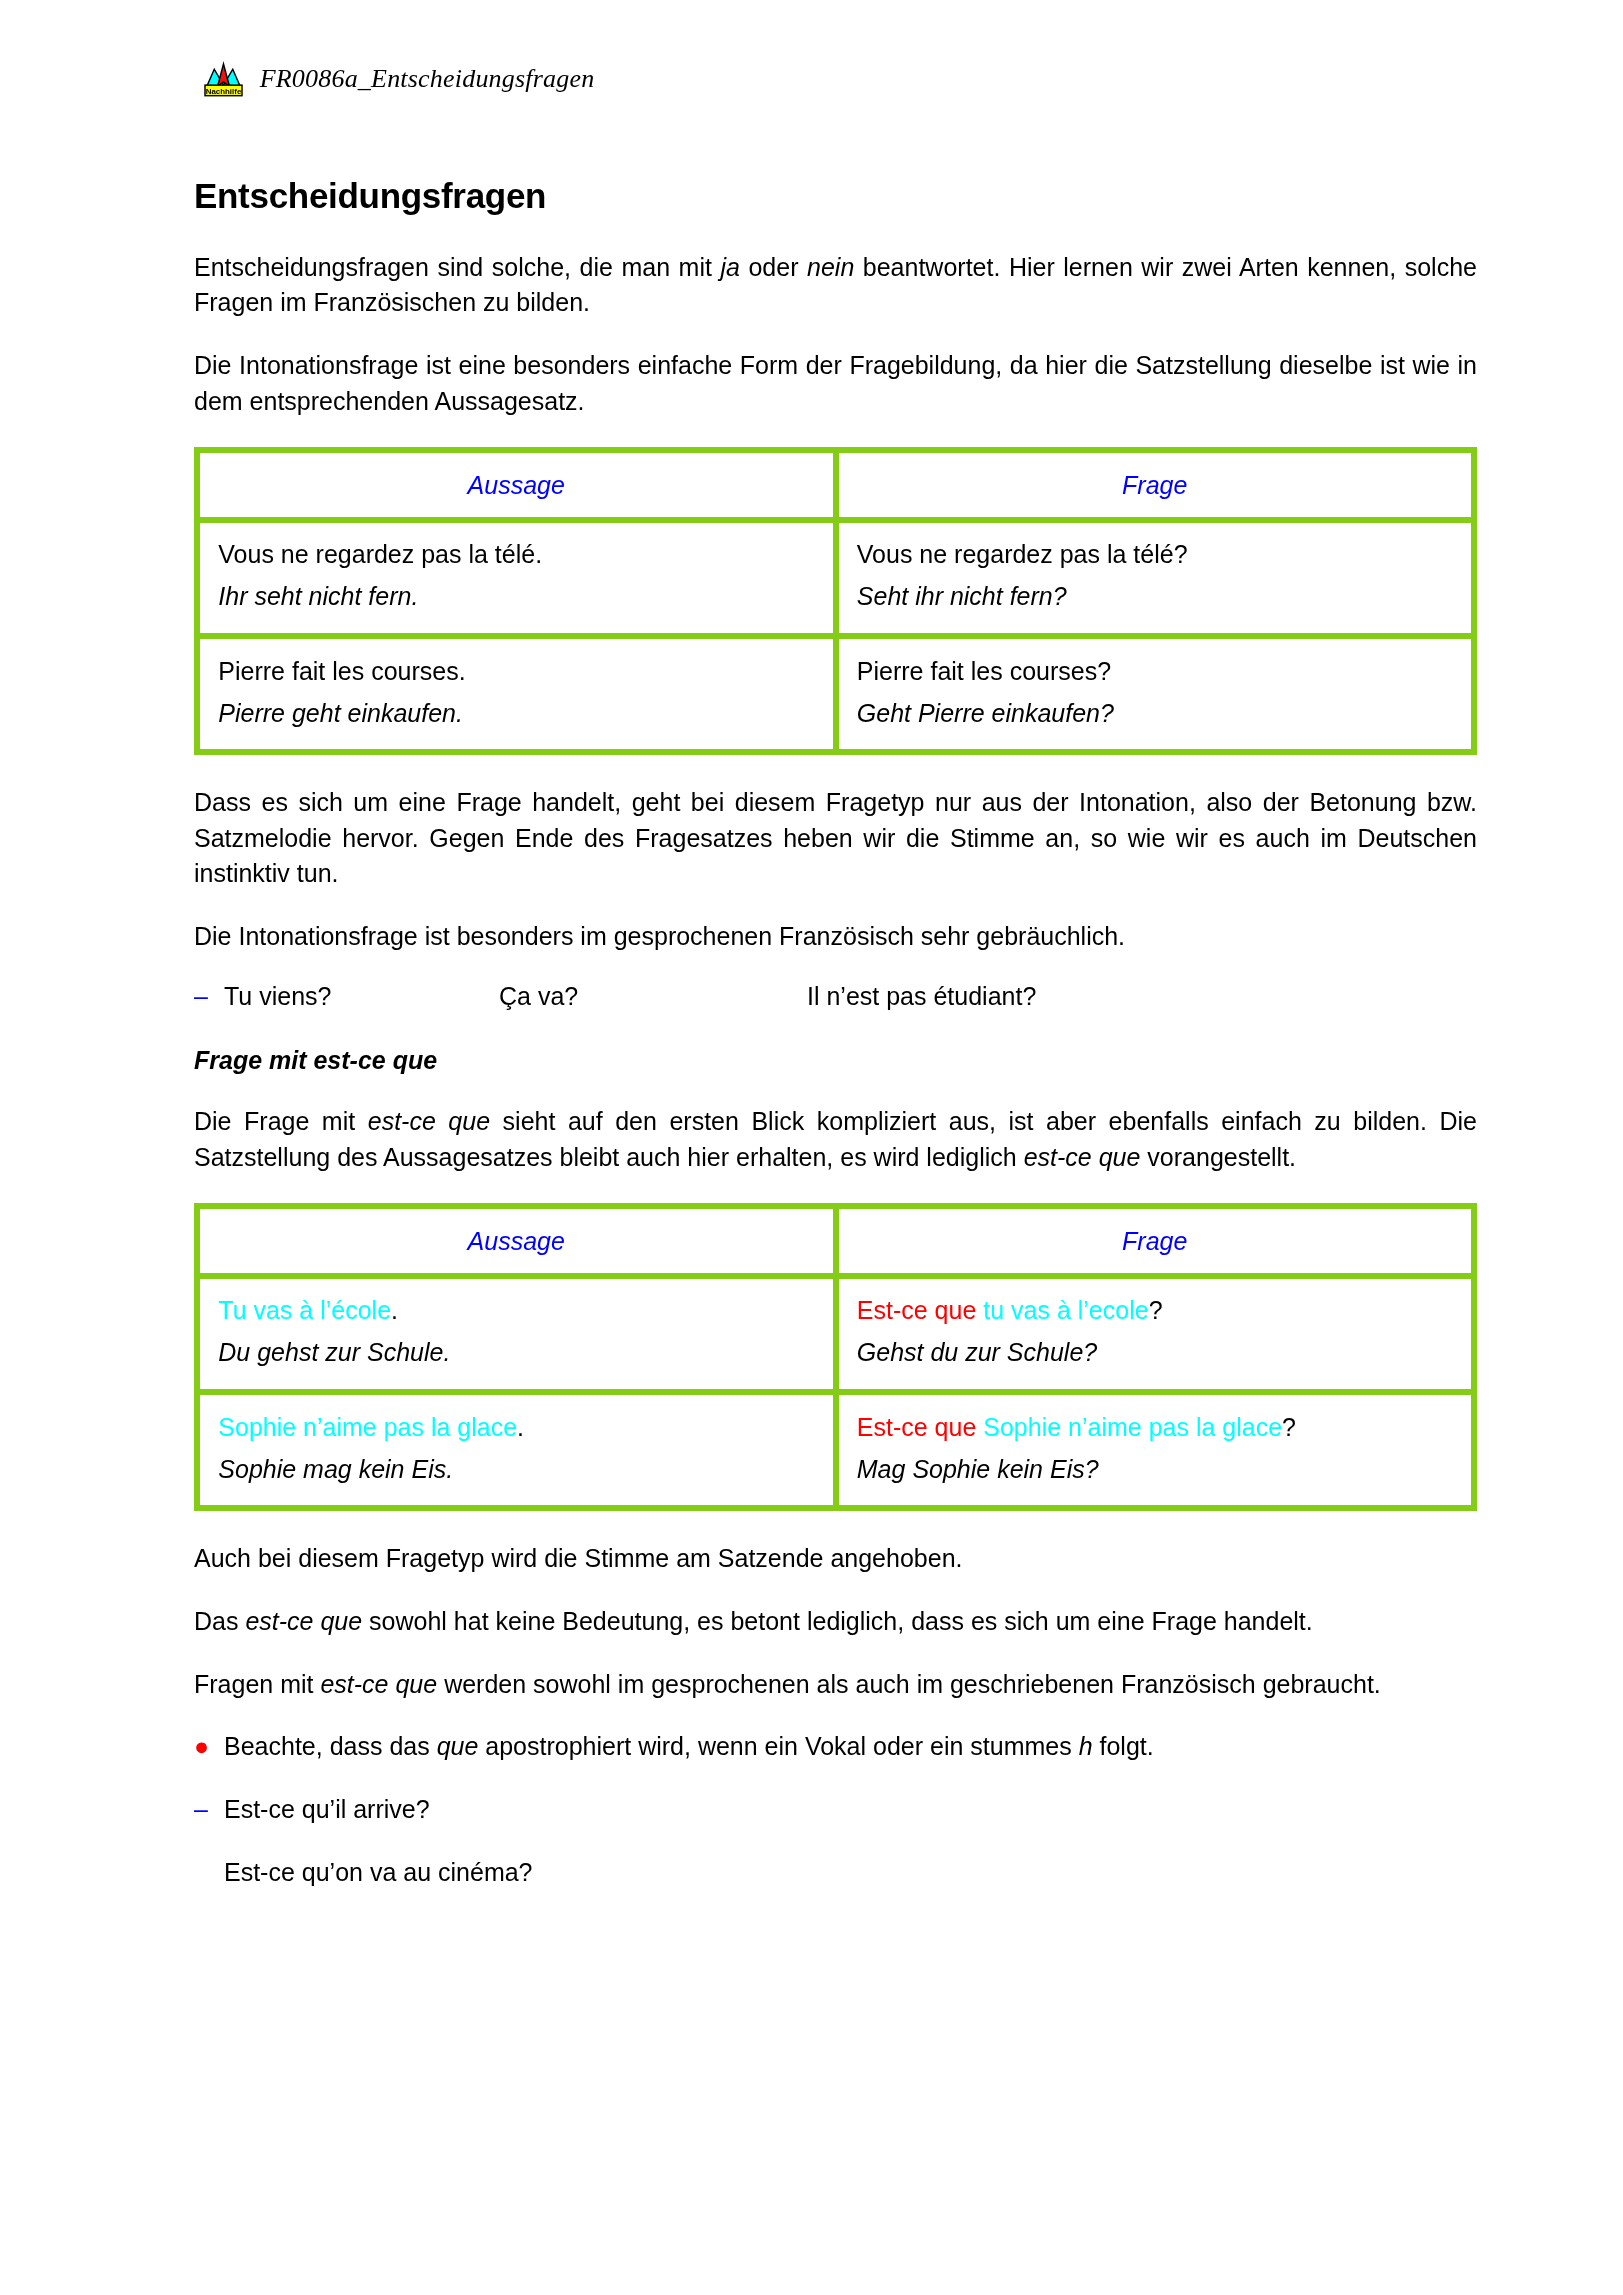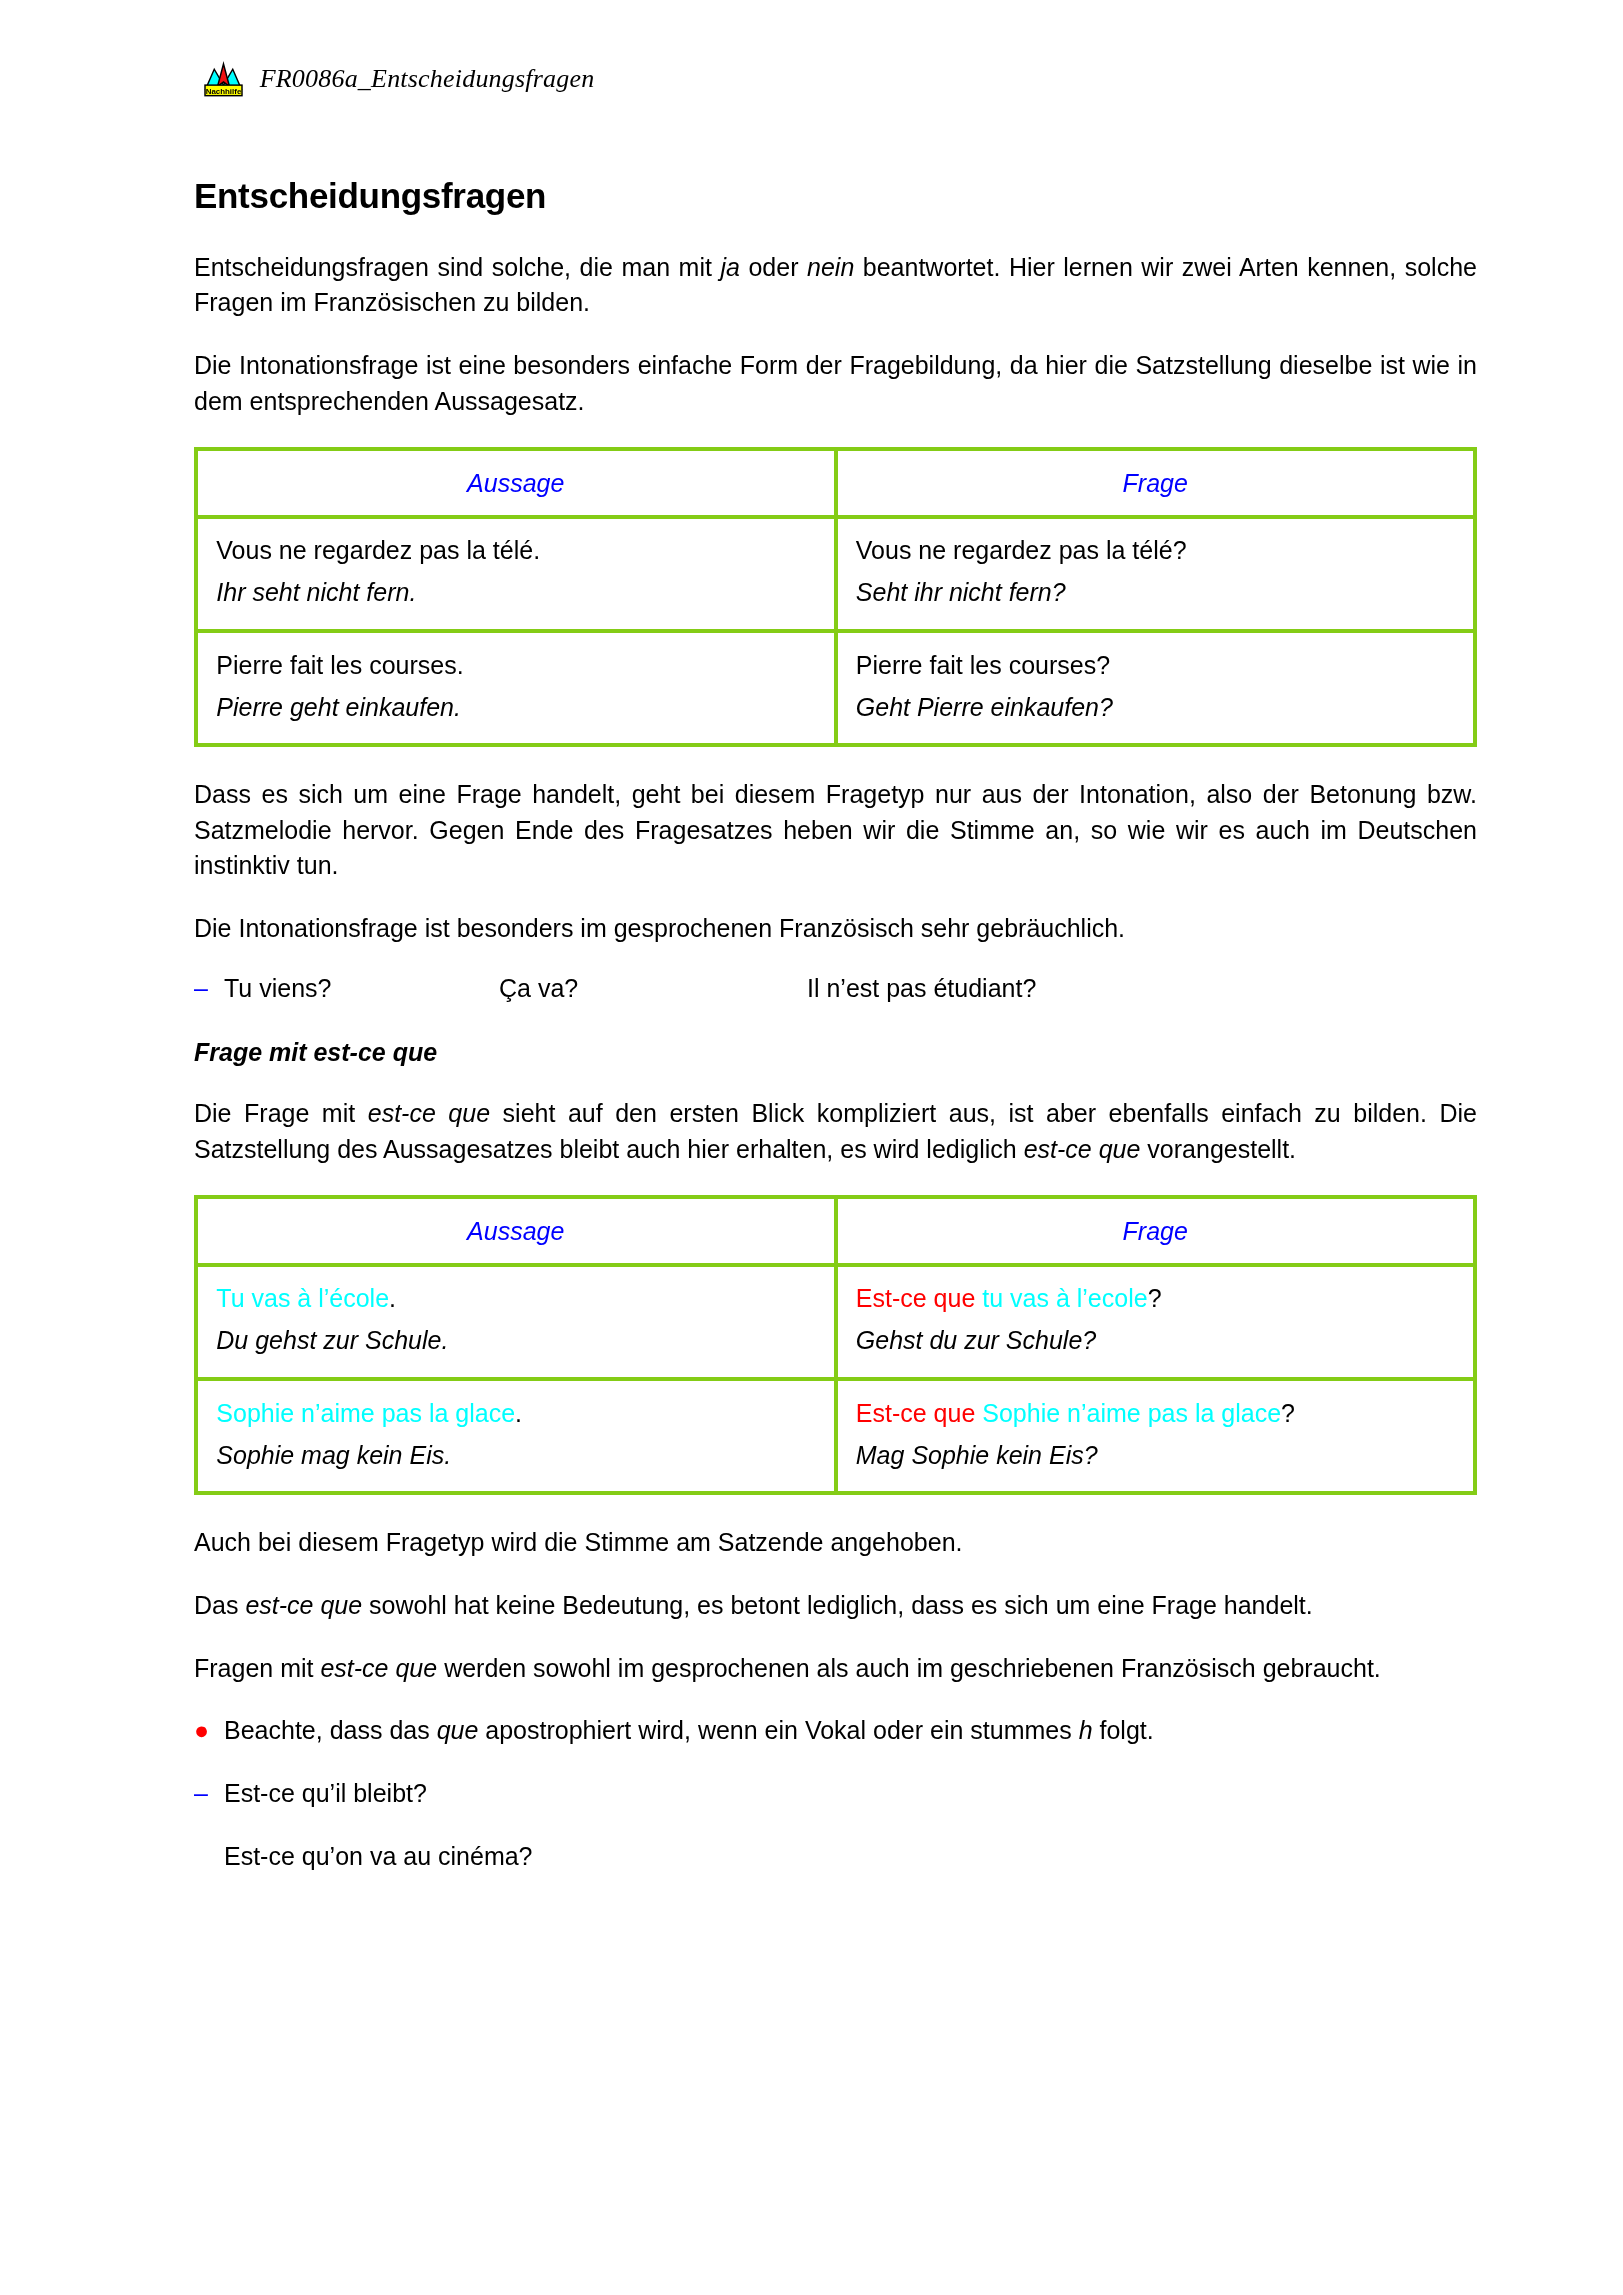--- a/index.html
+++ b/index.html
@@ -84,21 +84,21 @@
   .it { font-style: italic; }
 
   
   table.gram {
     border-collapse: collapse;
     width: 1283px;
     margin: 0 0 30px 0;
     table-layout: fixed;
   }
   table.gram td, table.gram th {
-    border: 4px solid #84cc16;
+    border: 6px solid #84cc16;
     padding: 0;
     vertical-align: top;
   }
   table.gram th {
     text-align: center;
     font-weight: normal;
     font-style: italic;
     color: #0000ff;
     font-size: 25px;
     height: 64px;
@@ -283,21 +283,21 @@
 
     <p class="body"><span>Fragen mit </span><span class="it">est-ce que</span><span> werden sowohl im gesprochenen als auch im geschriebenen Französisch gebraucht.</span></p>
 
     <div class="dashrow">
       <span class="dot-marker">●</span>
       <span class="txt"><span>Beachte, dass das </span><span class="it">que</span><span> apostrophiert wird, wenn ein Vokal oder ein stummes </span><span class="it">h</span><span> folgt.</span></span>
     </div>
 
     <div class="dashrow">
       <span class="dash-marker">–</span>
-      <span class="txt">Est-ce qu’il bleibt?</span>
+      <span class="txt">Est-ce qu’il arrive?</span>
     </div>
 
     <div class="noindent-line">Est-ce qu’on va au cinéma?</div>
 
   </div>
 
 
 </div>
 
 

